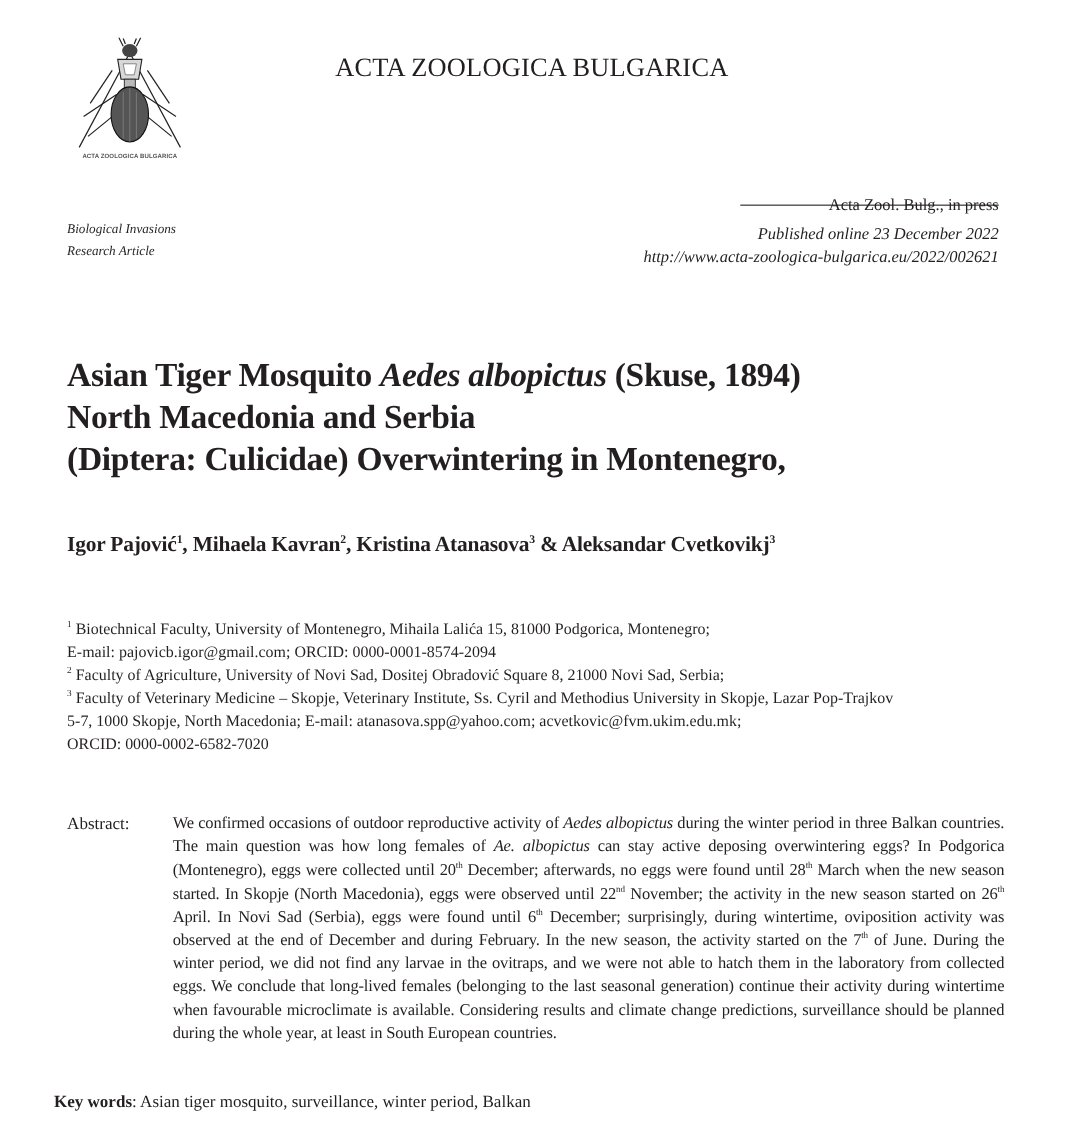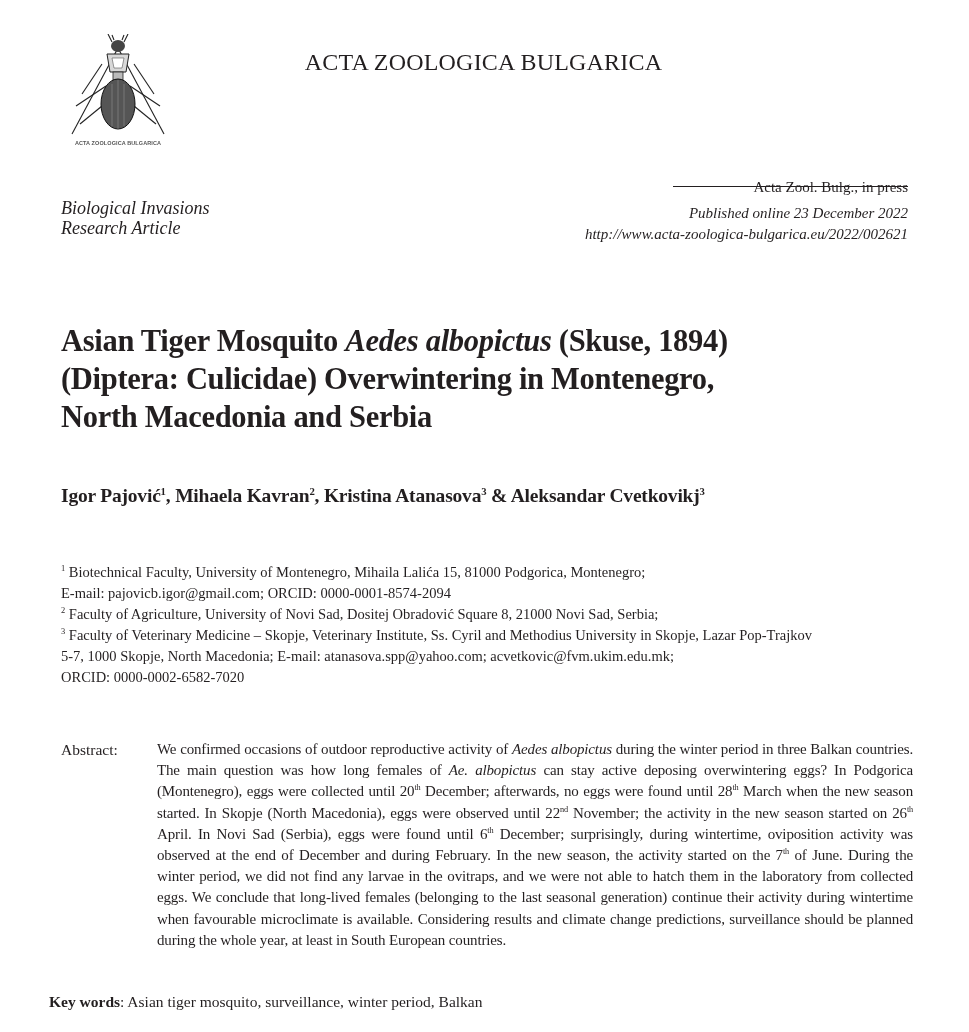--- a/index.html
+++ b/index.html
@@ -19,21 +19,21 @@
       font-size: 24px; letter-spacing: 0.2px; padding-left: 0;
     }
     #journal-title span { display: inline-block; margin-left: -2px; }
     #citation {
       right: 61px; top: 179px; font-size: 15px; text-align: right;
     }
     #citation-rule {
       left: 673px; top: 186px; width: 235px; height: 0; border-top: 1px solid #231f20;
     }
     #section-tag {
-      left: 61px; top: 198px; font-size: 18px; font-style: italic; line-height: 20px;
+      left: 61px; top: 198px; font-size: 12px; font-style: italic; line-height: 20px;
     }
     #pub-info {
       right: 61px; top: 203px; font-size: 15px; font-style: italic; line-height: 21px; text-align: right;
     }
     #title {
       left: 61px; top: 322px; width: 760px;
       font-size: 30.5px; font-weight: bold; line-height: 38px; letter-spacing: -0.3px;
     }
     #title em { font-style: italic; }
     #authors {
@@ -108,22 +108,22 @@
   <div>Research Article</div>
 </div>
 
 <div id="pub-info" class="abs">
   <div>Published online 23 December 2022</div>
   <div>http://www.acta-zoologica-bulgarica.eu/2022/002621</div>
 </div>
 
 <div id="title" class="abs">
   <div><span>Asian Tiger Mosquito </span><em>Aedes albopictus</em><span> (Skuse, 1894)</span></div>
+  <div>North Macedonia and Serbia</div>
   <div>(Diptera: Culicidae) Overwintering in Montenegro,</div>
-  <div>North Macedonia and Serbia</div>
 </div>
 
 <div id="authors" class="abs">
   <span><span>Igor Pajović</span><sup>1</sup><span>, </span></span><span><span>Mihaela Kavran</span><sup>2</sup><span>, </span></span><span><span>Kristina Atanasova</span><sup>3</sup><span> &amp; </span></span><span><span>Aleksandar Cvetkovikj</span><sup>3</sup></span>
 </div>
 
 <div id="affiliations" class="abs">
   <div class="aff">
     <div><sup>1</sup><span> Biotechnical Faculty, University of Montenegro, Mihaila Lalića 15, 81000 Podgorica, Montenegro;</span></div>
     <div>E-mail: pajovicb.igor@gmail.com; ORCID: 0000-0001-8574-2094</div>

